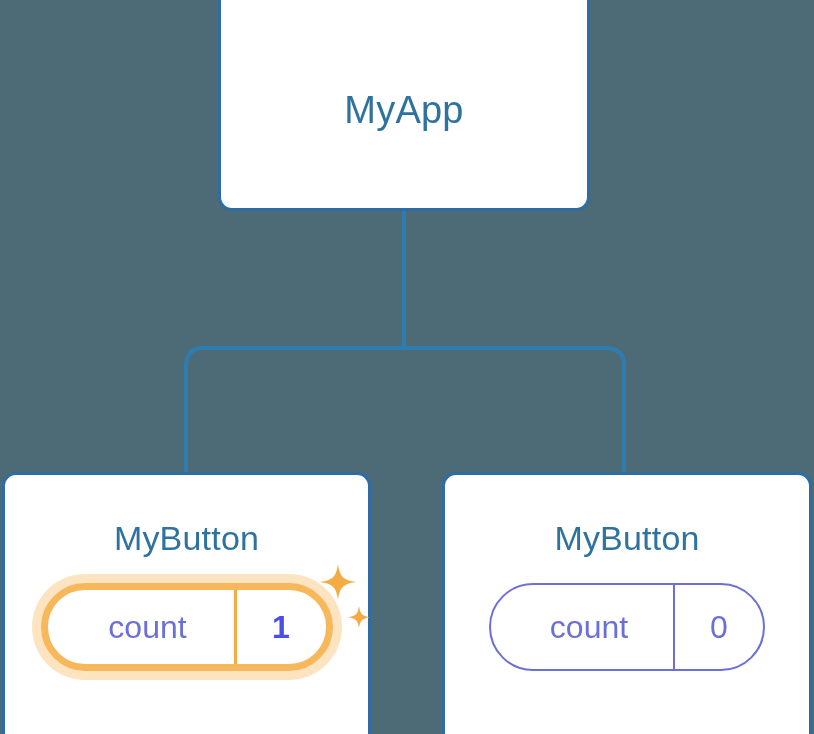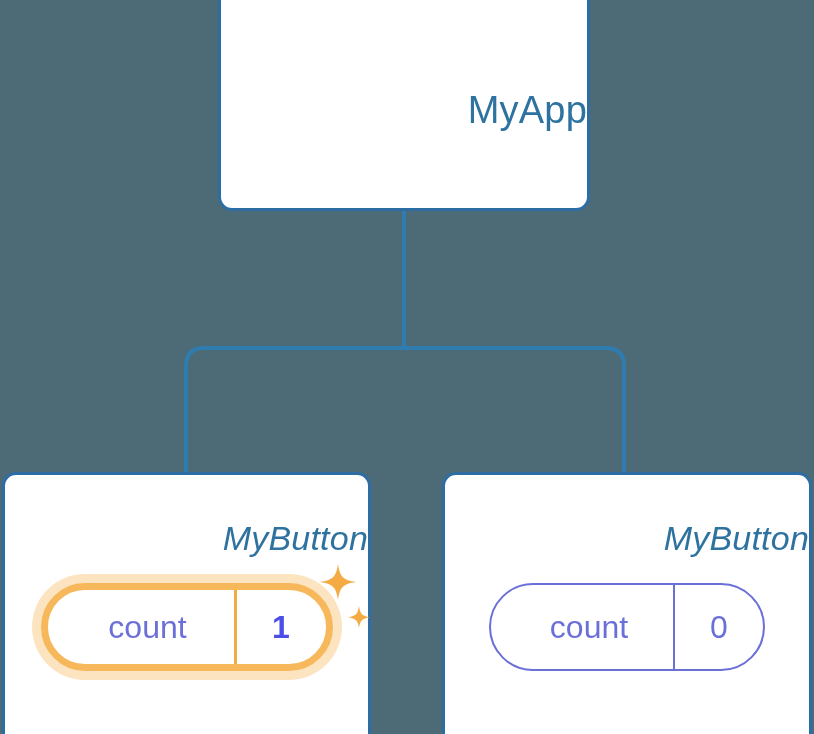--- a/index.html
+++ b/index.html
@@ -58,35 +58,34 @@
     left: 442px;
     top: 472px;
     width: 370px;
     height: 290px;
   }
 
   .card-title {
     position: absolute;
     left: 0;
     width: 100%;
-    text-align: right;
+    text-align: center;
     color: #2e72a0;
     font-weight: 400;
     letter-spacing: .2px;
     white-space: nowrap;
   }
   #card-root .card-title {
     top: 126px;
     font-size: 38px;
   }
   #card-child-left .card-title,
   #card-child-right .card-title {
     top: 44px;
     font-size: 34px;
-    font-style: italic;
   }
 
   
   .pill-wrap {
     position: absolute;
     top: 108px;
     left: 50%;
     transform: translateX(-50%);
   }
   .pill {

